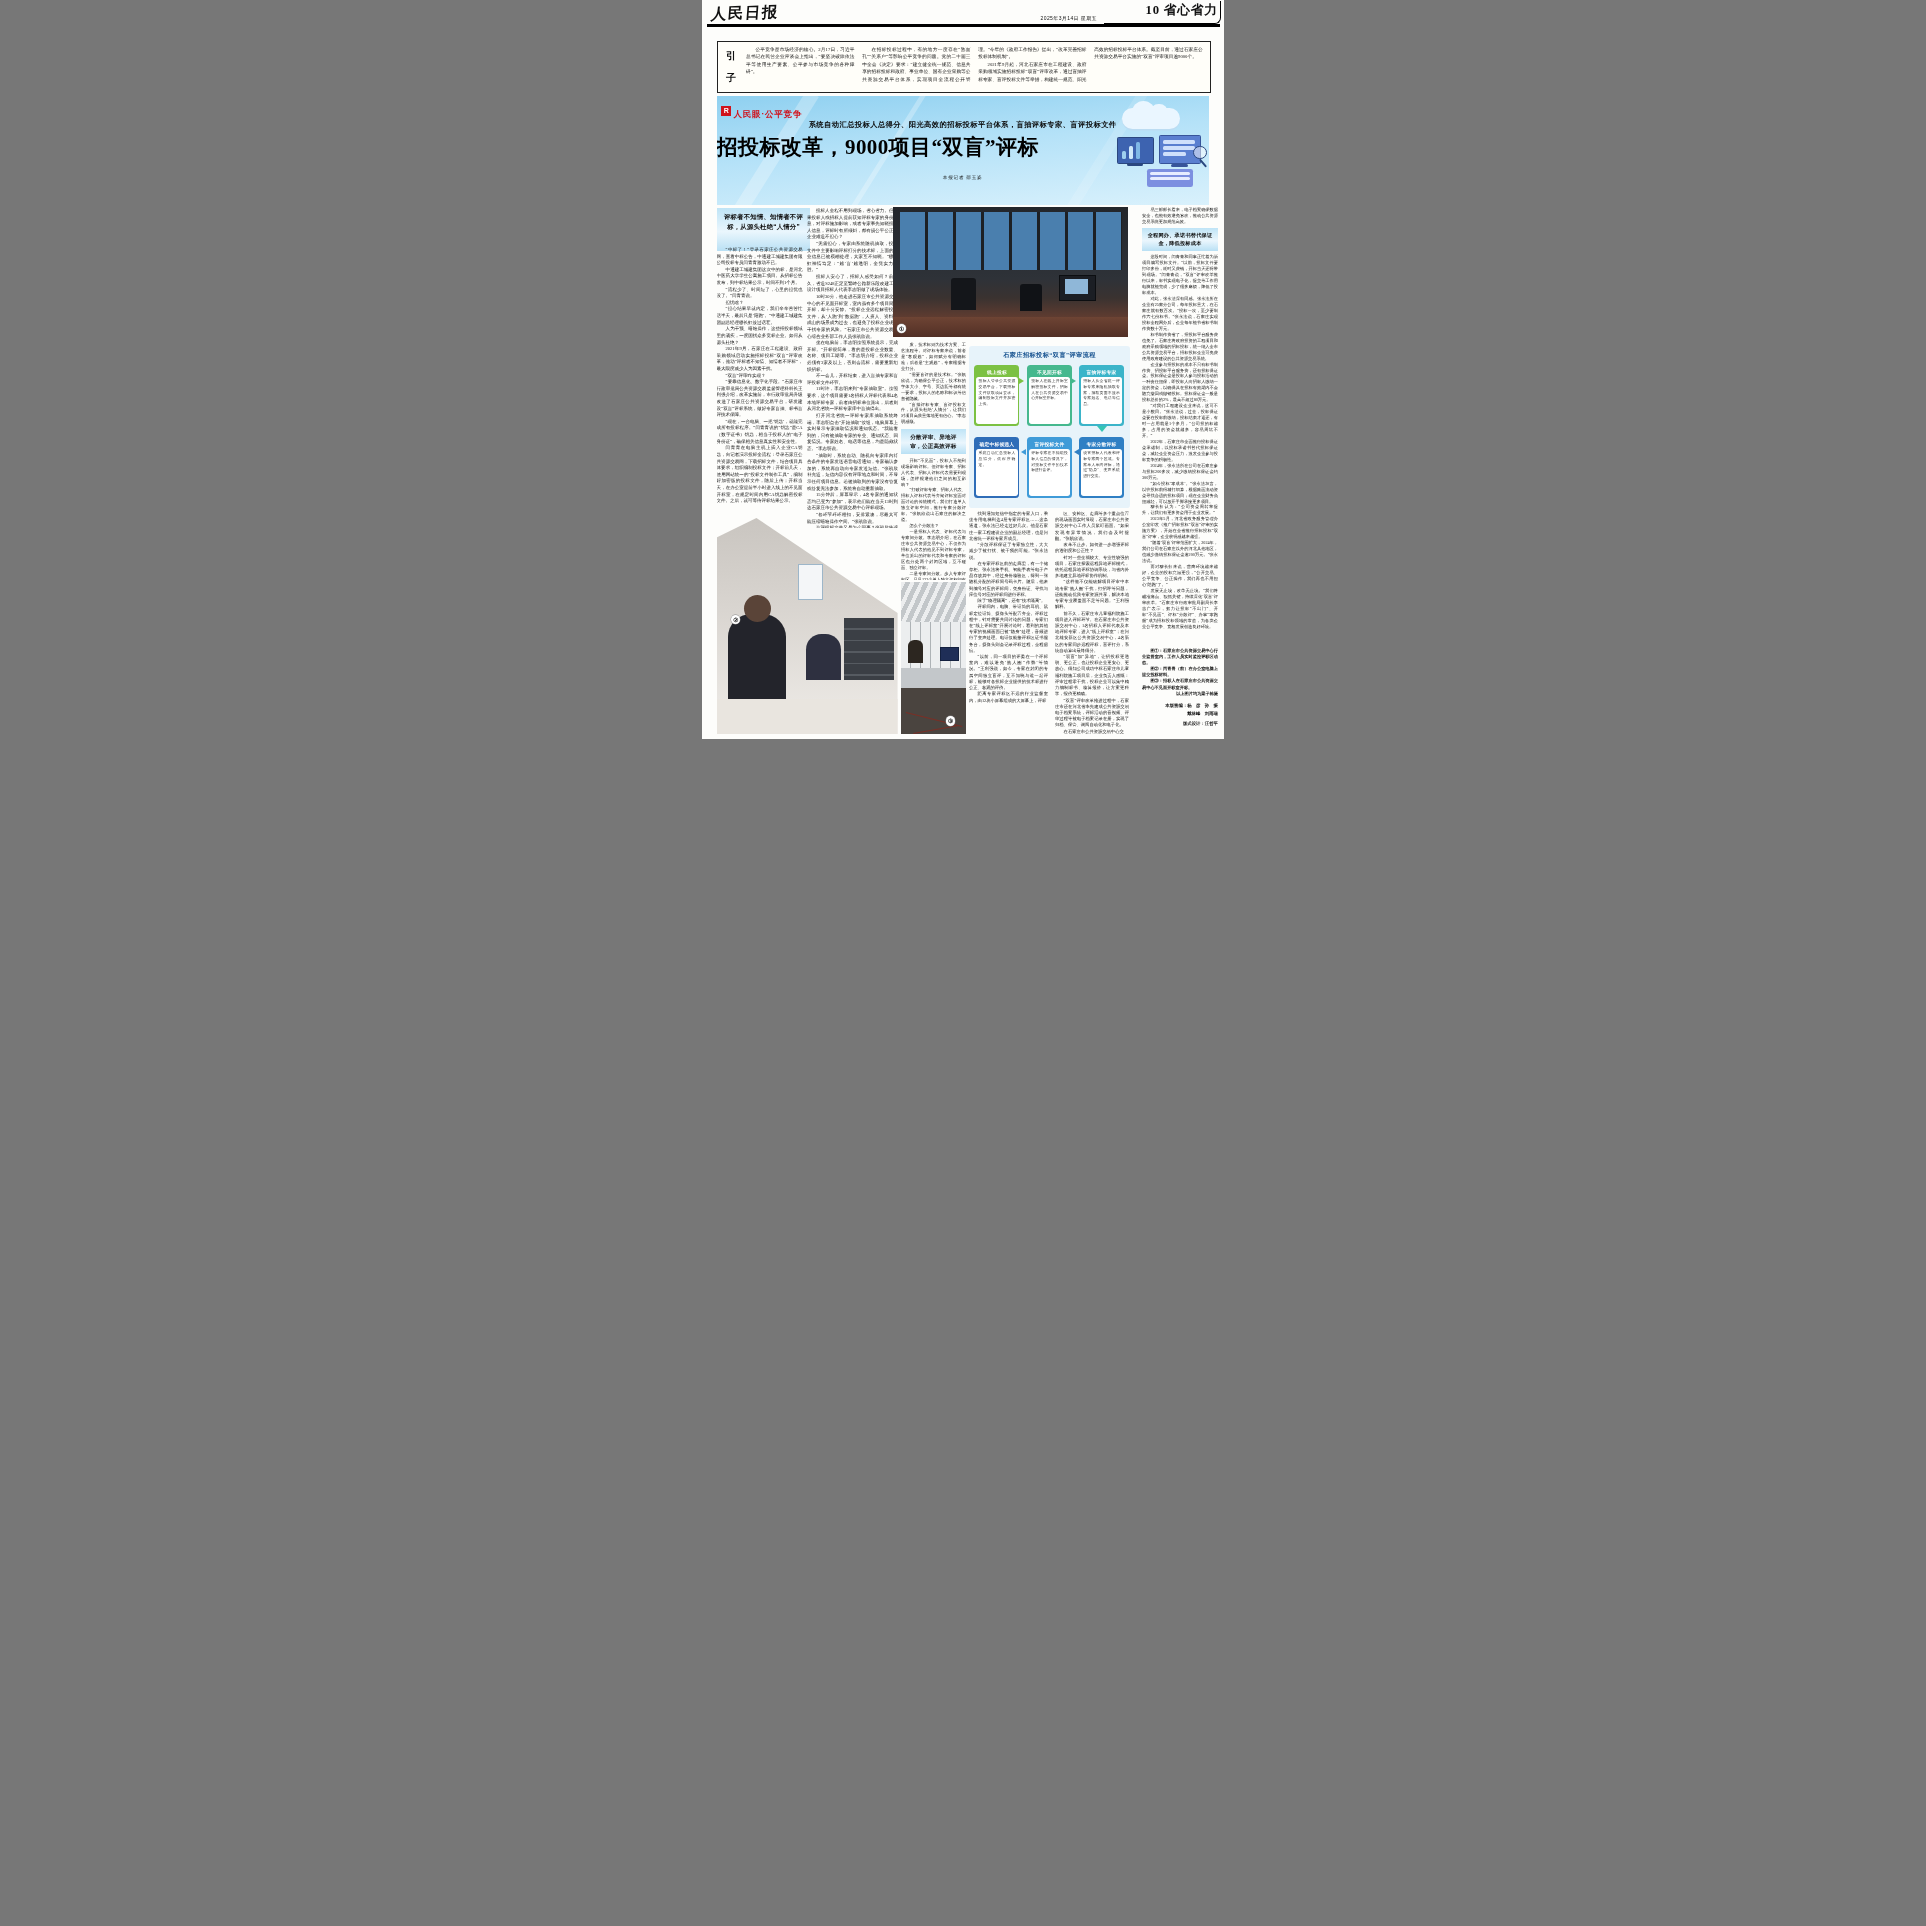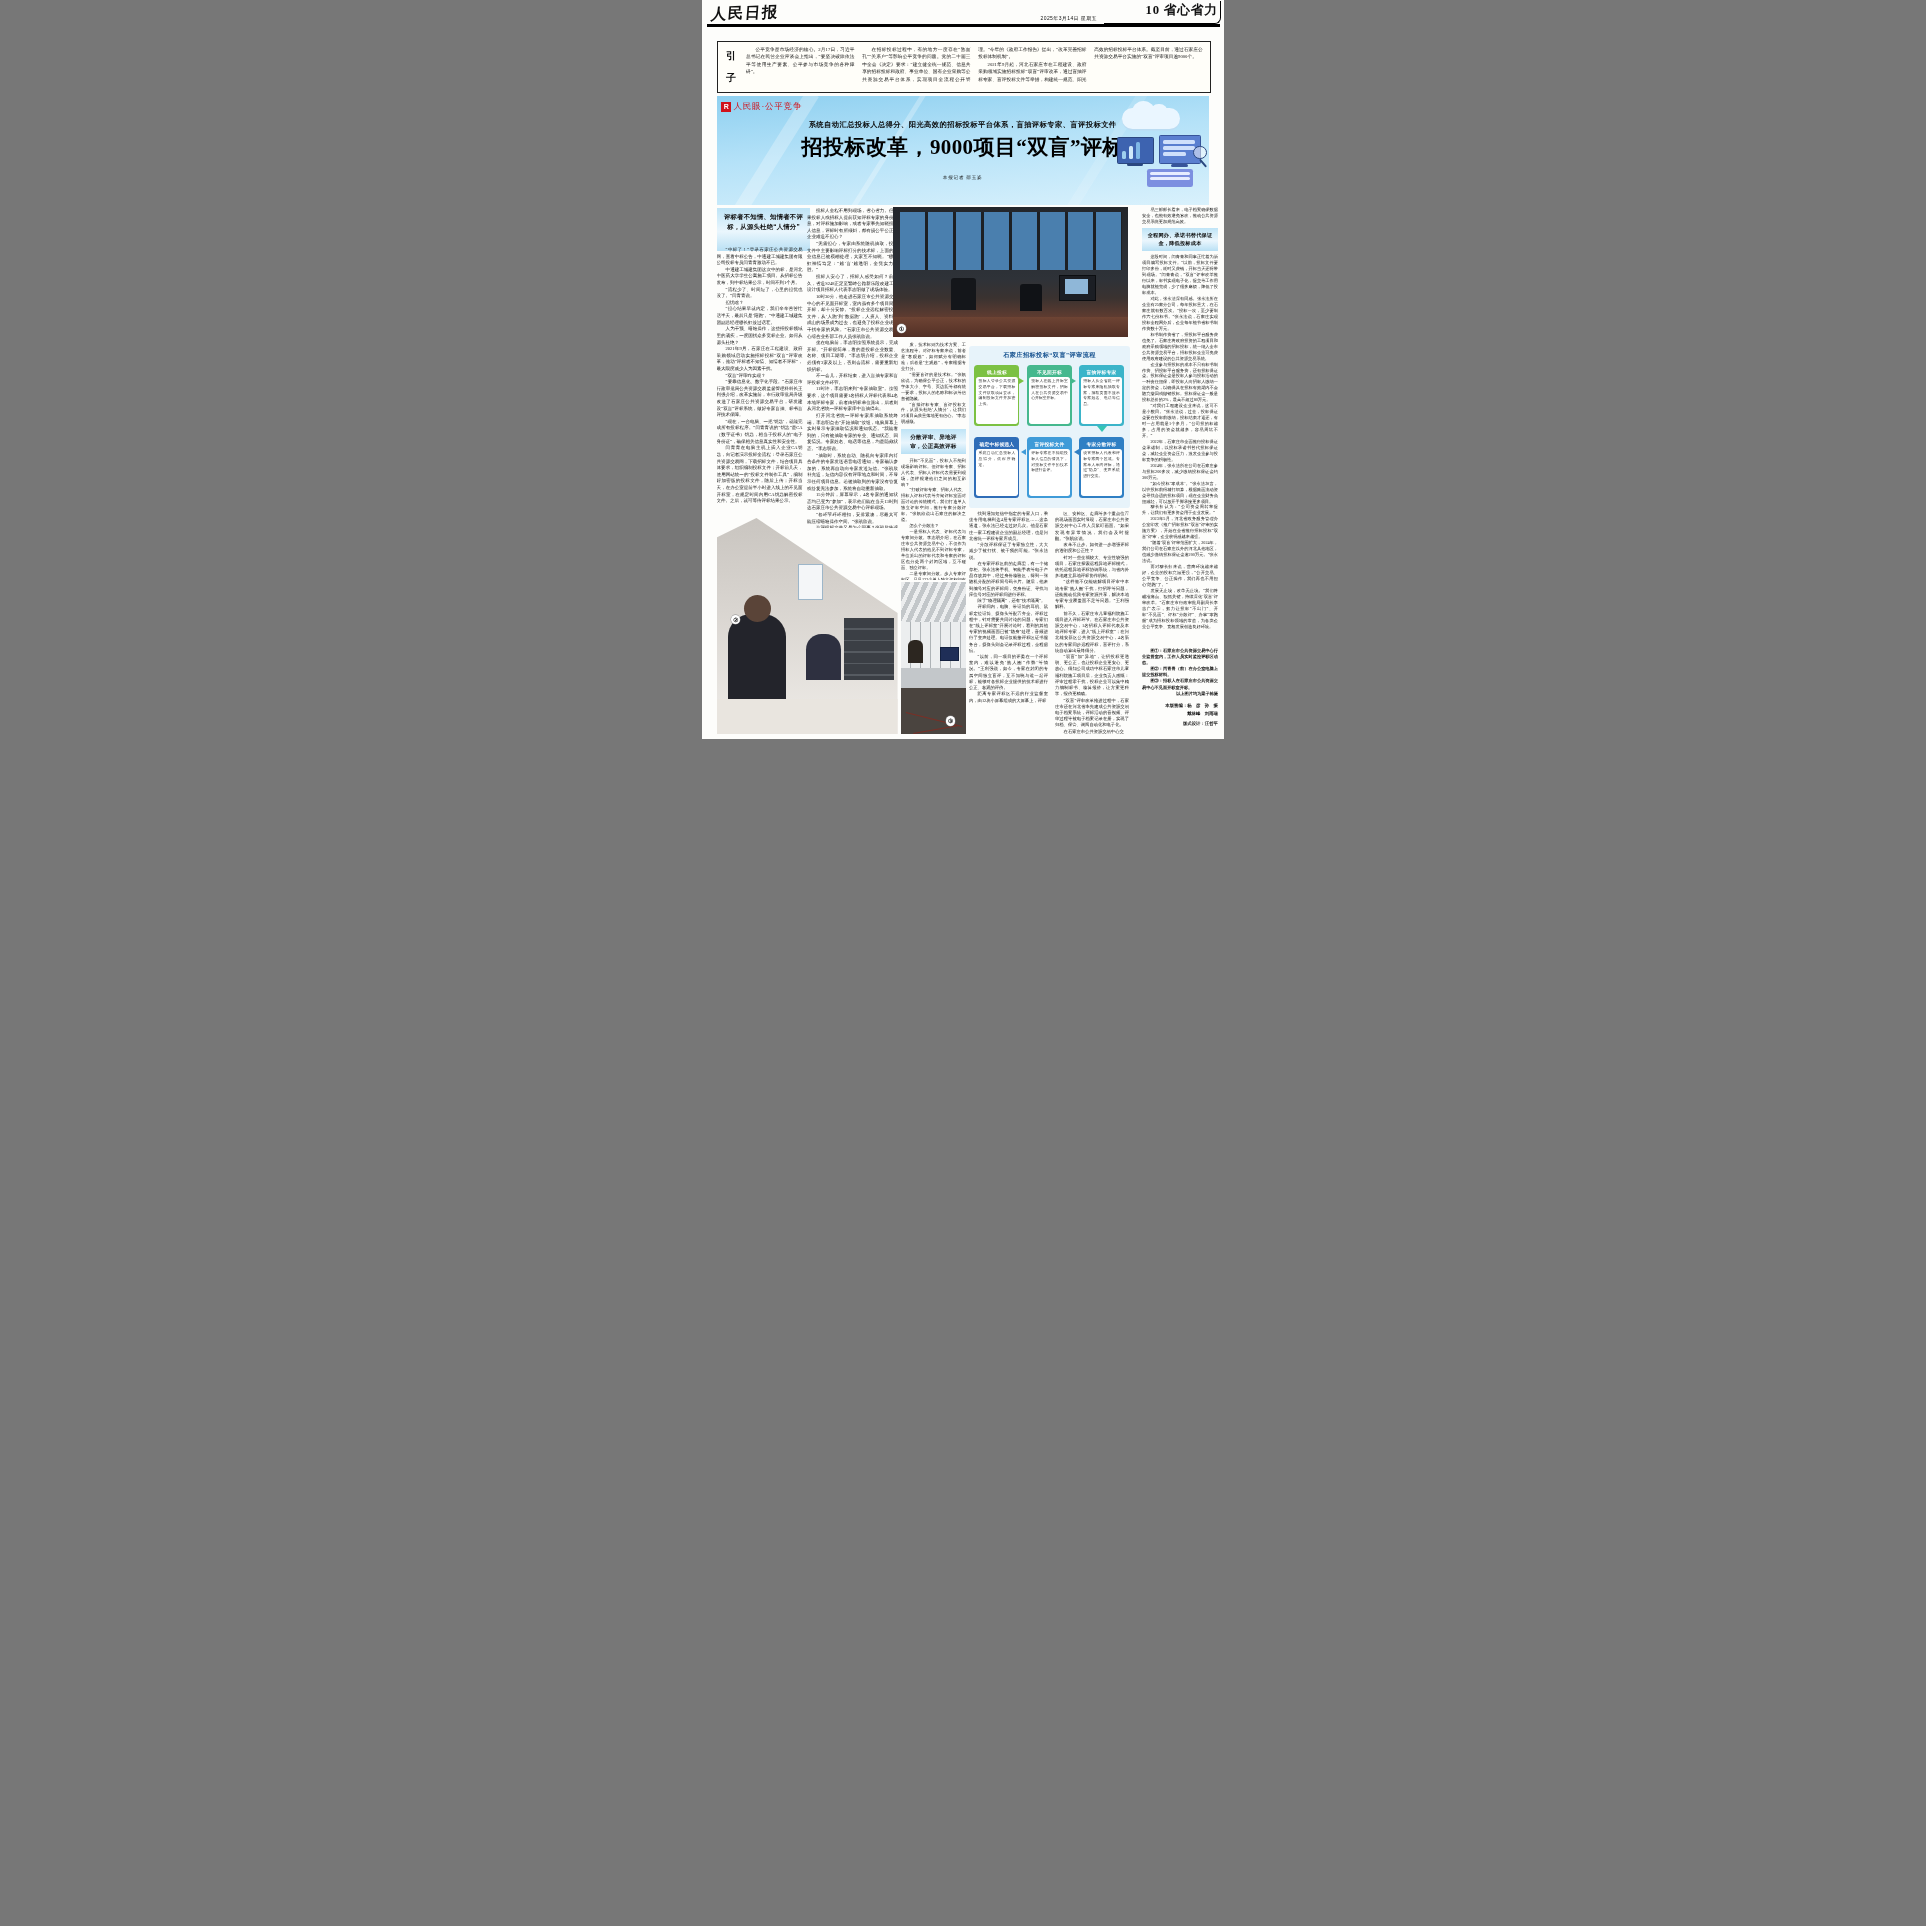--- a/index.html
+++ b/index.html
@@ -22,24 +22,24 @@
                font-size:10px;font-weight:700;padding:3.1px 0;}
   .intro-cols{flex:1;column-count:4;column-gap:7.7px;padding:3.9px 7px 3.1px 1.5px;font-size:4.7px;line-height:1.58;text-align:justify;}
   .intro-cols p{margin:0;text-indent:2em;}
   
   .banner{position:absolute;left:14.6px;top:96px;width:492px;height:109px;overflow:hidden;
           background:linear-gradient(175deg,#8fd0f0 0%,#b5e2f8 45%,#d9f1fc 100%);}
   .streak{position:absolute;background:rgba(255,255,255,.28);transform:rotate(32deg);}
   .col-label{position:absolute;left:4.6px;top:4.6px;display:flex;align-items:center;gap:2.3px;}
   .col-logo{width:10px;height:10px;background:#d0121b;color:#fff;font-weight:900;font-size:7px;
             display:flex;align-items:center;justify-content:center;font-family:"Liberation Sans",sans-serif;}
-  .col-name{color:#d0121b;font-size:8.5px;font-weight:400;letter-spacing:0.8px;font-family:"Liberation Sans",sans-serif;}
+  .col-name{color:#d0121b;font-size:8.5px;font-weight:700;letter-spacing:0.8px;font-family:"Liberation Sans",sans-serif;margin-top:8px;}
   .kicker{position:absolute;left:0;top:24px;width:100%;text-align:center;font-size:7.3px;font-weight:800;
           letter-spacing:0.4px;color:#0a0a0a;font-family:"Liberation Sans",sans-serif;}
-  .headline{position:absolute;left:0;top:37px;width:100%;text-align:center;font-size:21px;font-weight:900;
+  .headline{position:absolute;left:0;top:37px;width:100%;font-size:21px;font-weight:900;
             letter-spacing:0.4px;color:#000;font-family:"Liberation Serif",serif;}
   .byline{position:absolute;left:0;top:79px;width:100%;text-align:center;font-size:4.6px;letter-spacing:0.8px;}
   
   .illus{position:absolute;right:2.3px;top:3.9px;width:96px;height:96px;}
   .ill{position:absolute;border-radius:1.5px;}
   
   .tcol{position:absolute;overflow:hidden;text-align:justify;}
   .tcol p.para{margin:0;text-indent:2em;}
   .c-lg{font-size:4.5px;line-height:1.47;}
   .c-md{font-size:4.3px;line-height:1.45;}

